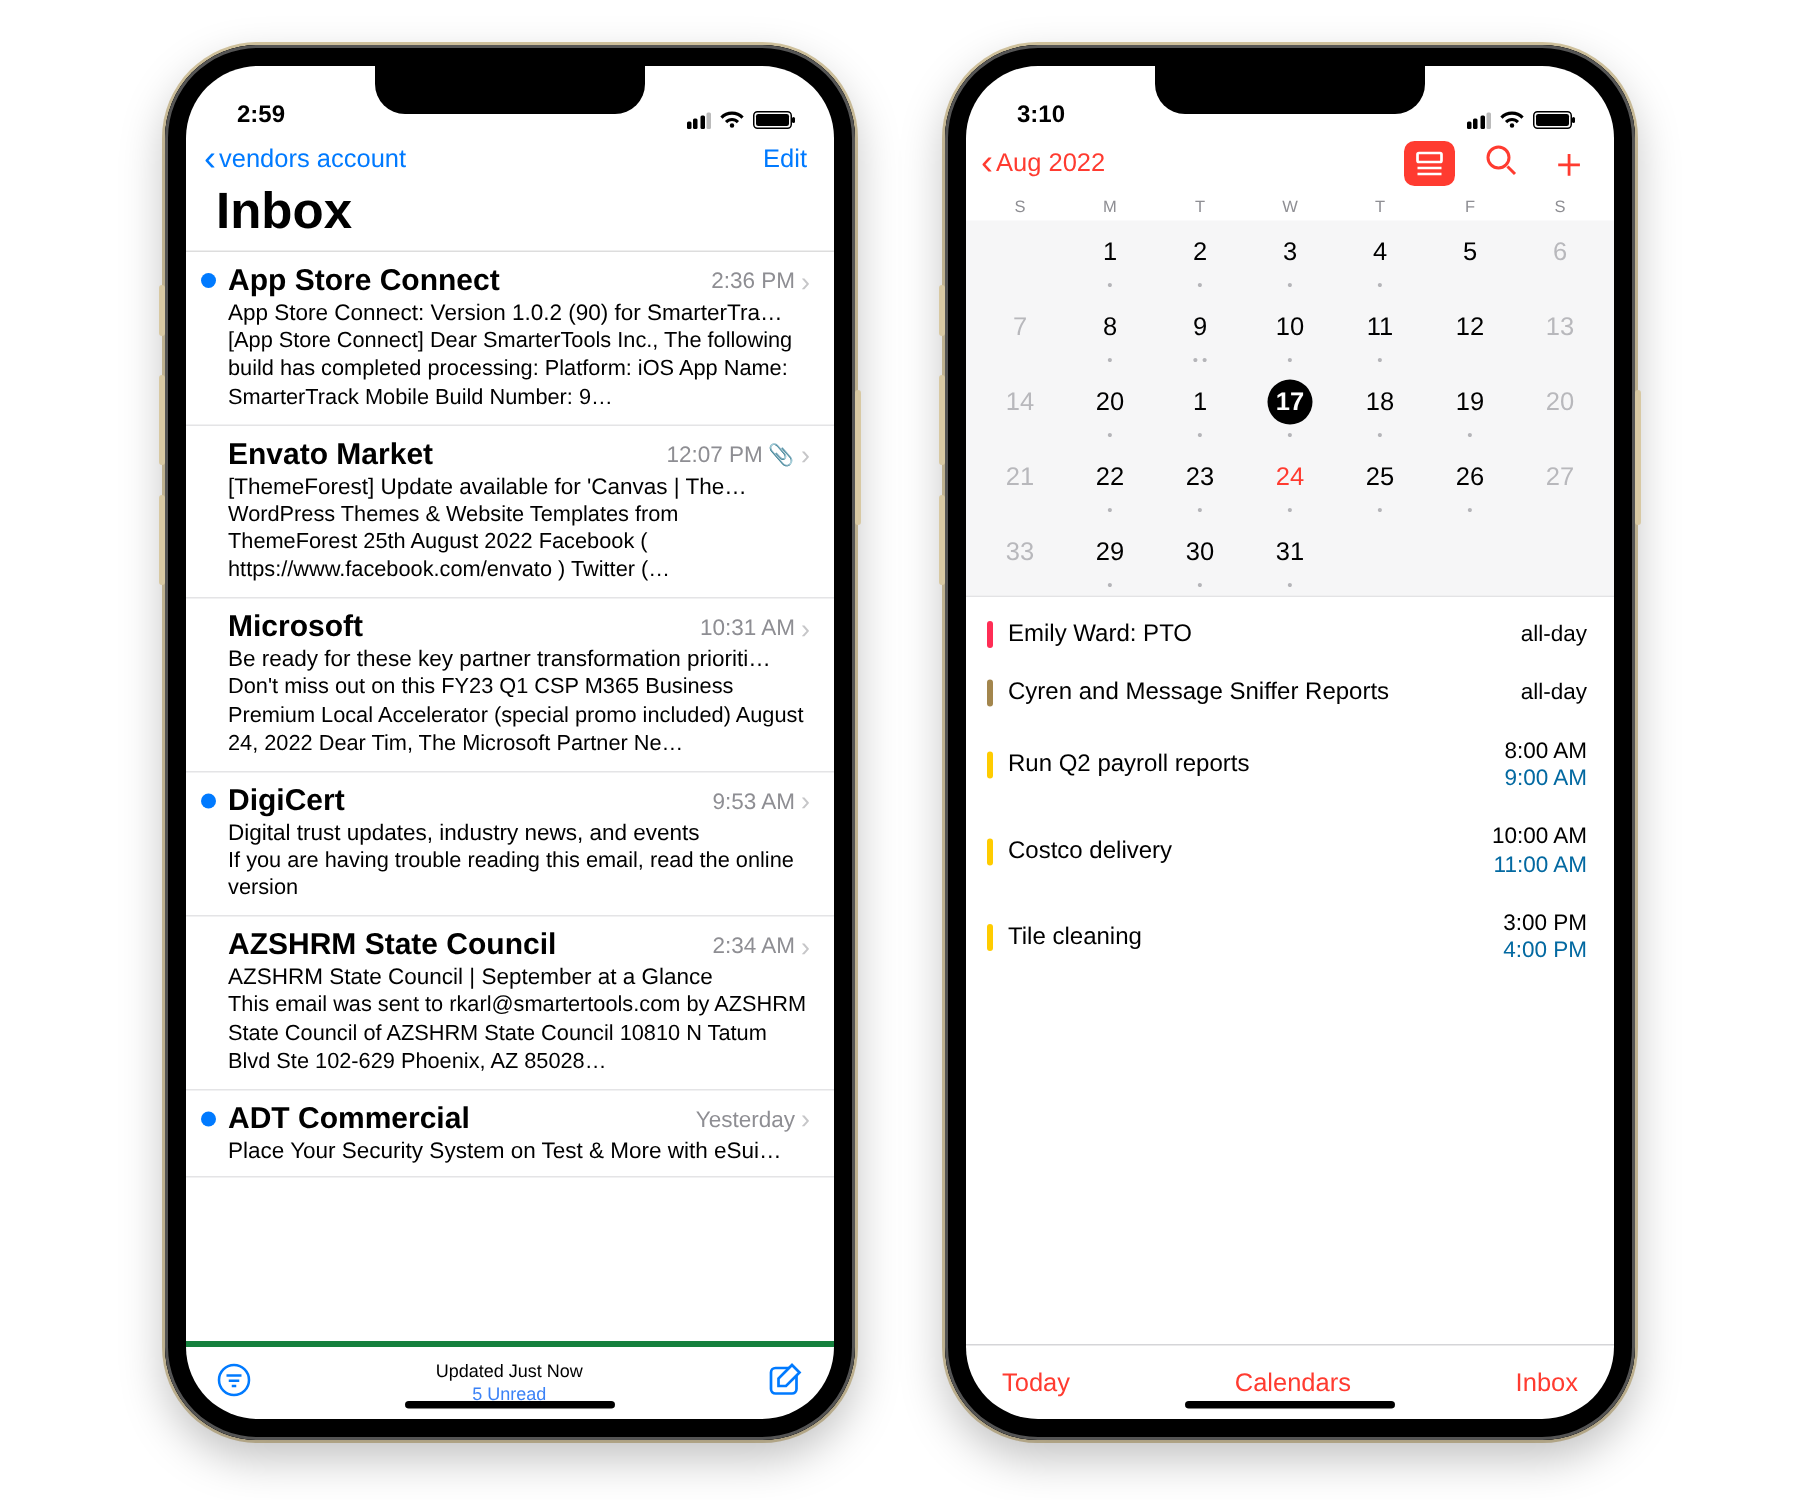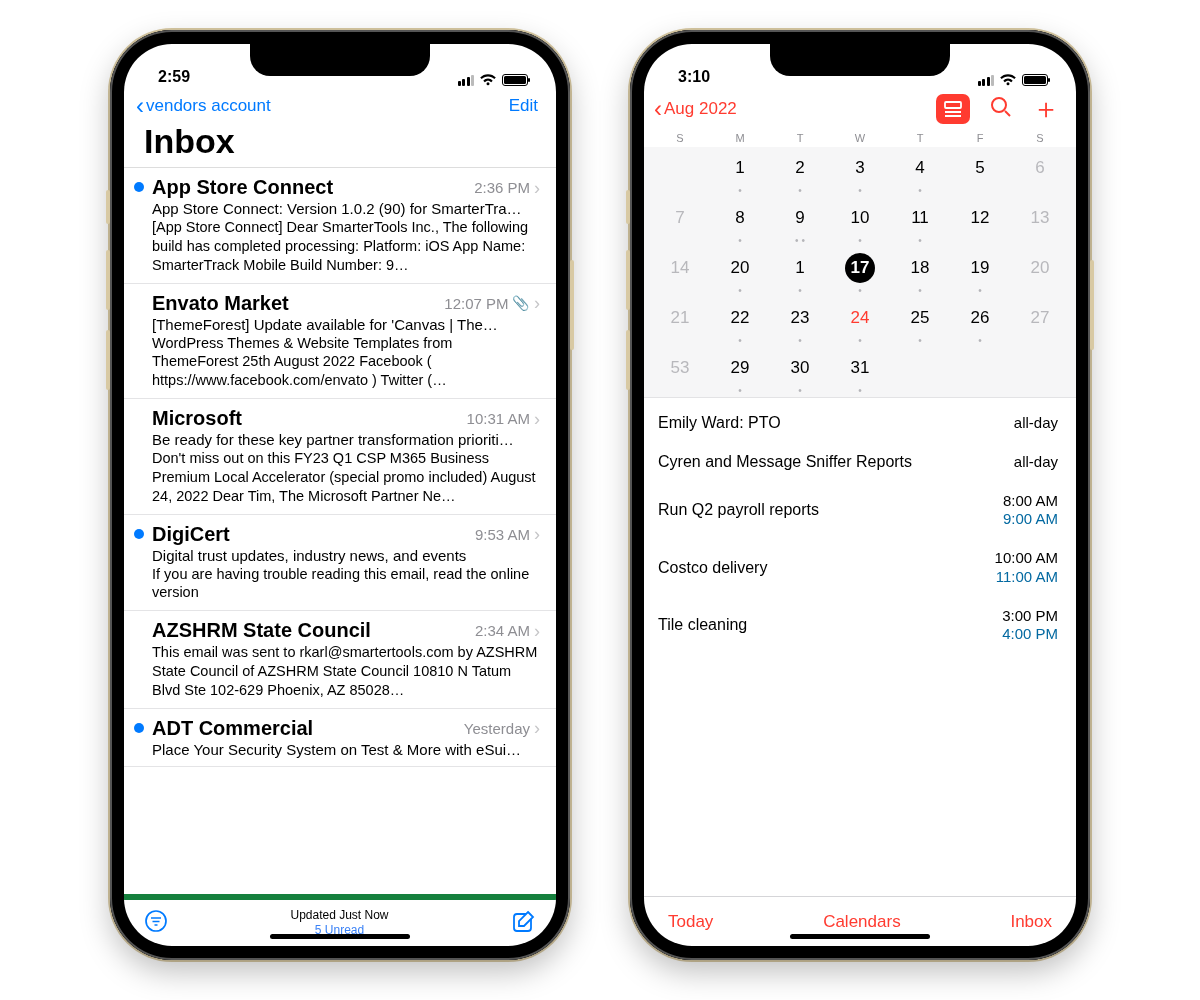--- a/index.html
+++ b/index.html
@@ -137,21 +137,21 @@
   .chev-right { color:#c6c6c8;font-size:18px;font-weight:400;line-height:1;}
   .subject {
     font-size:15px;color:#000;white-space:nowrap;overflow:hidden;text-overflow:ellipsis;margin-top:1px;
   }
   .preview {
     font-size:14.5px;color:#000000;line-height:1.3;margin-top:1px;
     display:-webkit-box;-webkit-line-clamp:3;-webkit-box-orient:vertical;overflow:hidden;
   }
   .attach { font-size:14px;color:#8e8e93;}
   .toolbar {
-    height:52px;border-top:6px solid #15803d;
+    height:52px;border-top:4px solid #15803d;
     display:flex;align-items:center;justify-content:space-between;
     padding:0 20px;
     color:#007aff;
   }
   .tb-center { text-align:center;font-size:12px;color:#000;line-height:1.25;}
   .tb-center .sub { color:#3b82f6;}
 
   
   .cal-nav {
     display:flex;justify-content:space-between;align-items:center;
@@ -186,21 +186,21 @@
     flex:1;background:#fff;border-top:1px solid #e3e3e5;padding-top:6px;
   }
   .event {
     display:flex;align-items:center;justify-content:space-between;
     padding:10px 18px 10px 14px;
     position:relative;
   }
   .event .bar {
     width:4px;border-radius:2px;align-self:stretch;margin-right:10px;
   }
-  .evleft { display:flex;align-items:stretch;flex-direction:column;}
+  .evleft { display:flex;align-items:stretch;}
   .evtitle { font-size:16px;display:flex;align-items:center;}
   .evtime { text-align:right;font-size:15px;line-height:1.25;}
   .evtime .t2{color:#0369a1;}
   .cal-toolbar {
     height:50px;border-top:1px solid #d5d5d8;
     display:flex;align-items:center;justify-content:space-between;
     padding:0 24px;color:#ff3b30;font-size:17px;
   }
 </style>
 </head>
@@ -293,20 +293,21 @@
           <div class="preview">If you are having trouble reading this email, read the online version <https: app.updates.digicert.com="" e="" es?s="1701211846&amp;e=593014&amp;elqTrackId=9f7f91354c5…&lt;/div"></https:></div>
         </div>
         <div class="mail-row">
           <div class="row-top">
             <span class="sender">AZSHRM State Council</span>
             <span class="meta">
               <span>2:34 AM</span>
               <span class="chev-right">›</span>
             </span>
           </div>
+          <div class="subject">AZSHRM State Council | September at a Glance</div>
           <div class="preview">This email was sent to rkarl@smartertools.com by AZSHRM State Council of AZSHRM State Council 10810 N Tatum Blvd Ste 102-629 Phoenix, AZ 85028…</div>
         </div>
         <div class="mail-row">
           <span class="dot"></span>
           <div class="row-top">
             <span class="sender">ADT Commercial</span>
             <span class="meta">
               <span>Yesterday</span>
               <span class="chev-right">›</span>
             </span>
@@ -506,21 +507,21 @@
         </div>
         <div class="day">
           <span class="num">26</span>
           <span class="dots">•</span>
         </div>
         <div class="day dim">
           <span class="num">27</span>
           <span class="dots"></span>
         </div>
         <div class="day dim">
-          <span class="num">53</span>
+          <span class="num">33</span>
           <span class="dots"></span>
         </div>
         <div class="day">
           <span class="num">29</span>
           <span class="dots">•</span>
         </div>
         <div class="day">
           <span class="num">30</span>
           <span class="dots">•</span>
         </div>

